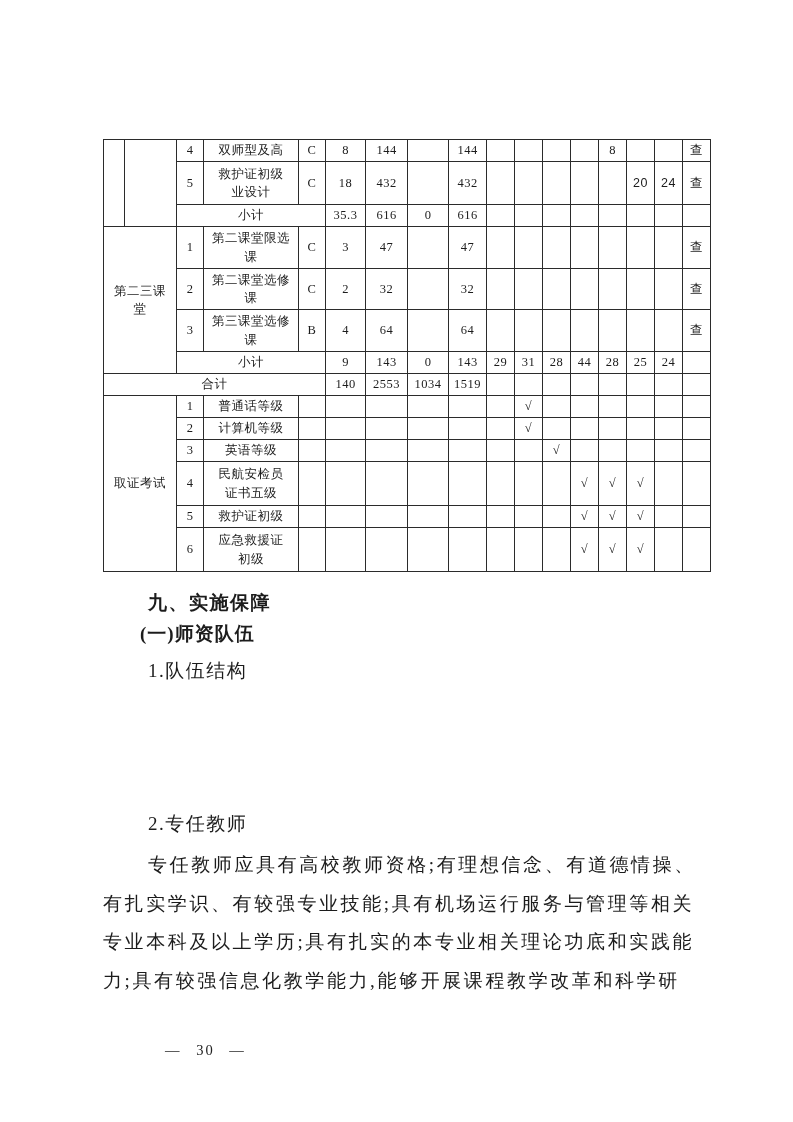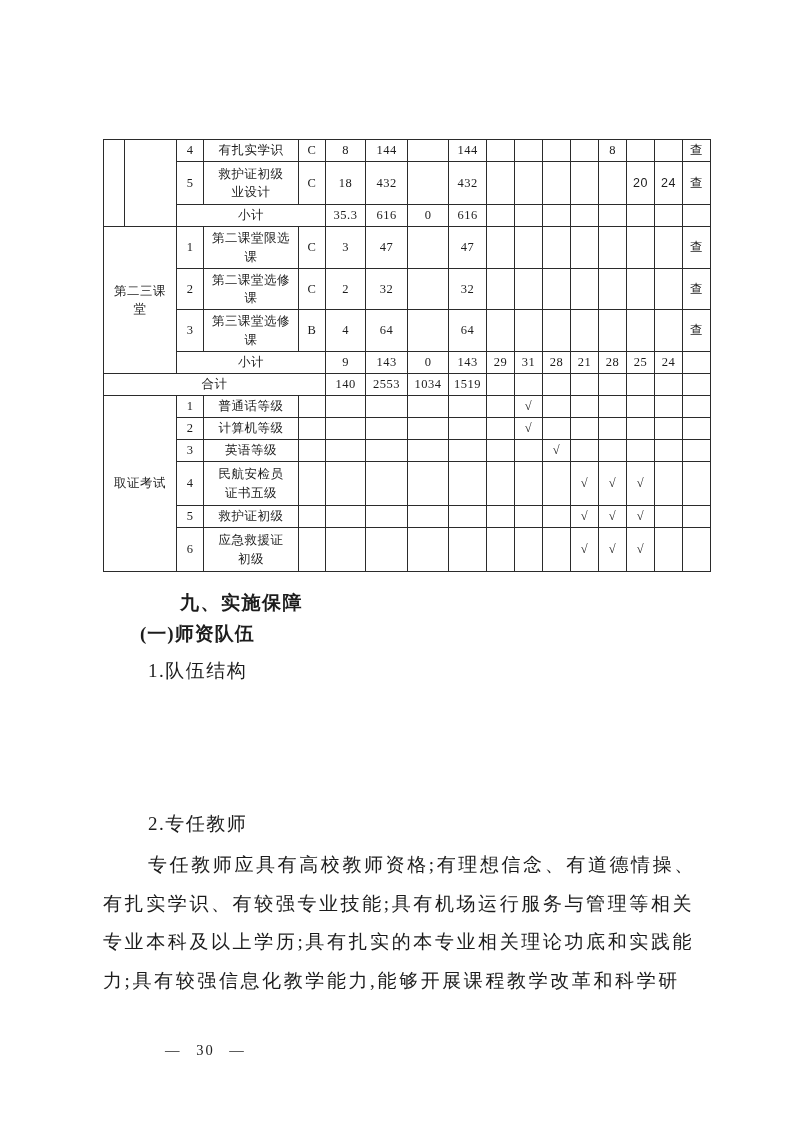--- a/index.html
+++ b/index.html
@@ -25,21 +25,21 @@
   td.name{text-align:left;padding-left:6px;letter-spacing:1px;white-space:pre-line;}
   td.lbl{letter-spacing:1.5px;white-space:pre-line;font-family:Liberation Serif, serif;}
   td.big{font-family:"Liberation Sans",sans-serif;font-size:15px;letter-spacing:0;}
   td.aud{font-size:11px;}
   td.sm{font-size:10.5px;}
 
   
   .h-main{
     position:absolute;left:148px;top:590px;
     font-family:"Liberation Sans",sans-serif;font-weight:bold;
-    font-size:19px;letter-spacing:1.5px;margin-left:32px;
+    font-size:19px;letter-spacing:1.5px;
   }
   .h-sub{
     position:absolute;left:140px;top:621px;
     font-weight:600;font-size:19px;letter-spacing:1px;
   }
   .h-item1{position:absolute;left:148px;top:658px;font-size:19px;letter-spacing:1.5px;}
   .h-item2{position:absolute;left:148px;top:811px;font-size:19px;letter-spacing:1.5px;}
   .para{
     position:absolute;left:103px;width:610px;
     font-size:19px;line-height:38.5px;letter-spacing:2.6px;
@@ -77,21 +77,21 @@
         <col style="width:28px">
         <col style="width:28px">
       <col style="width:28px">
     </colgroup>
     <tbody>
 
       <tr class="h22">
         <td rowspan="3"></td>
         <td rowspan="3"></td>
         <td>4</td>
-        <td class="name">有扎实学识</td>
+        <td class="name">双师型及高</td>
         <td>C</td>
         <td>8</td>
         <td>144</td>
         <td></td>
         <td>144</td>
         <td></td>
         <td></td>
         <td></td>
         <td></td>
         <td>8</td>
@@ -194,21 +194,21 @@
 
       <tr class="h22">
         <td colspan="3" class="lbl">小计</td>
         <td>9</td>
         <td>143</td>
         <td>0</td>
         <td>143</td>
         <td>29</td>
         <td>31</td>
         <td>28</td>
-        <td>21</td>
+        <td>44</td>
         <td>28</td>
         <td>25</td>
         <td>24</td>
         <td></td>
       </tr>
 
       <tr class="h22">
         <td colspan="5" class="lbl">合计</td>
         <td class="sm">140</td>
         <td>2553</td>

